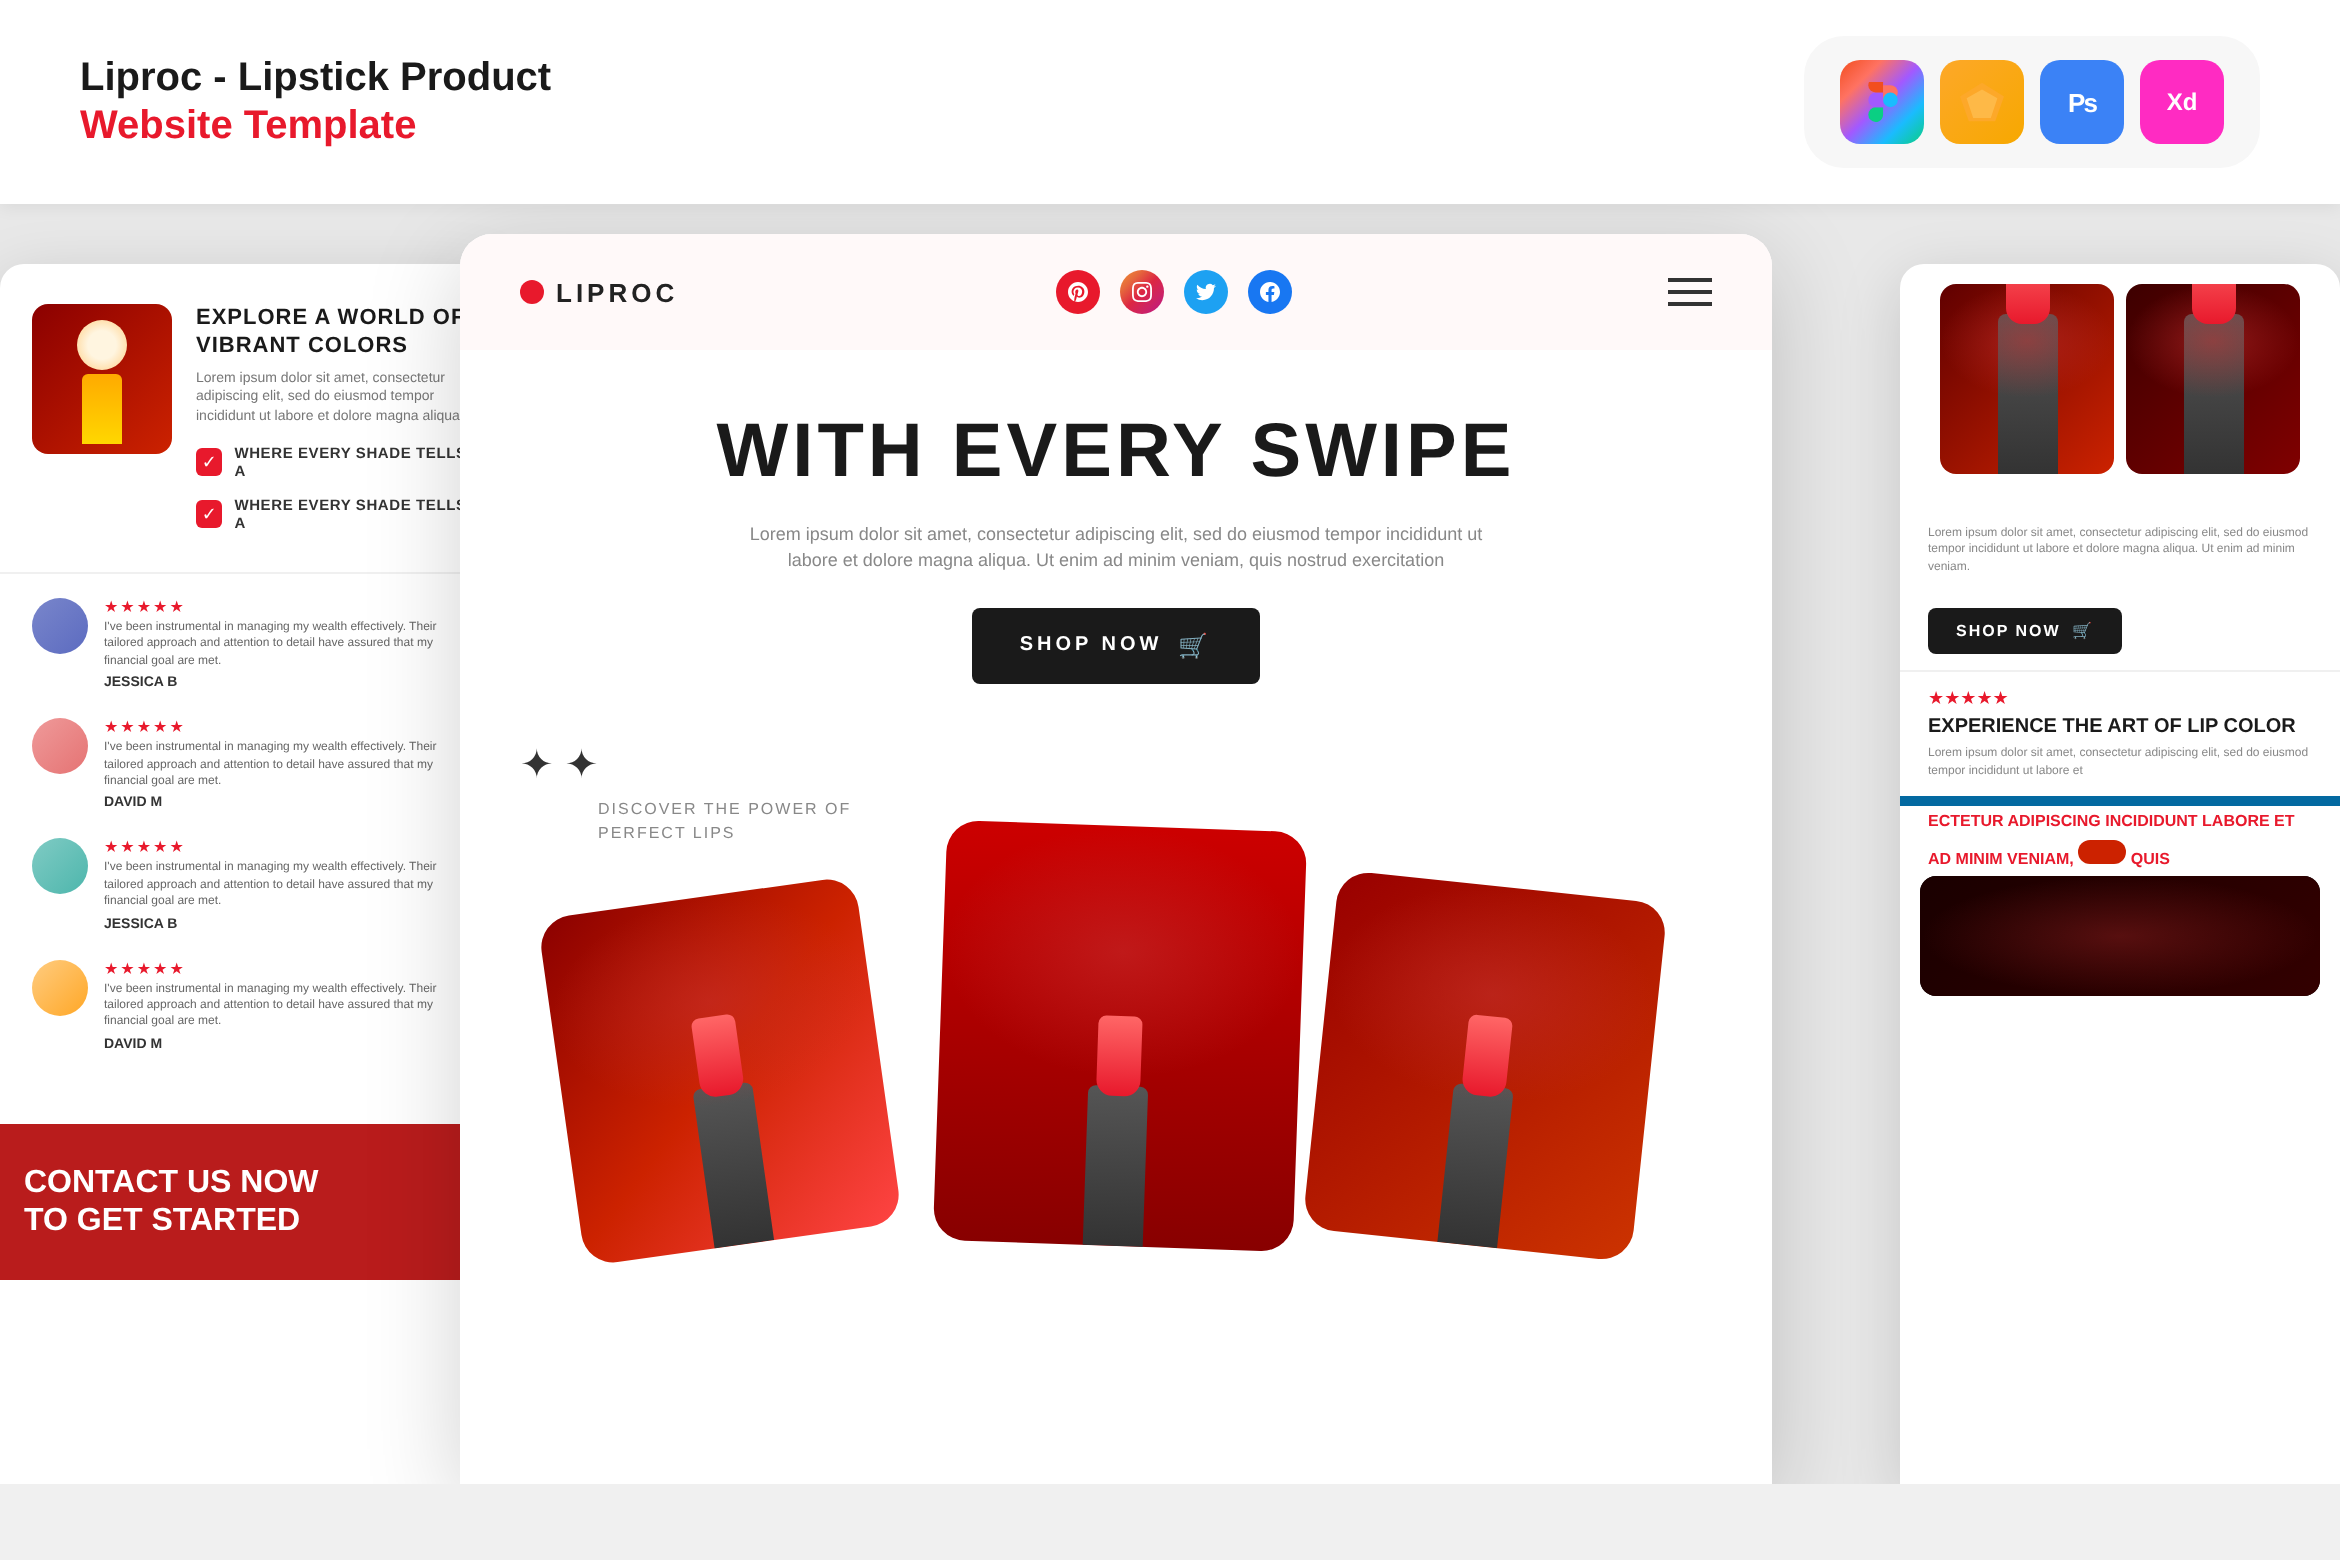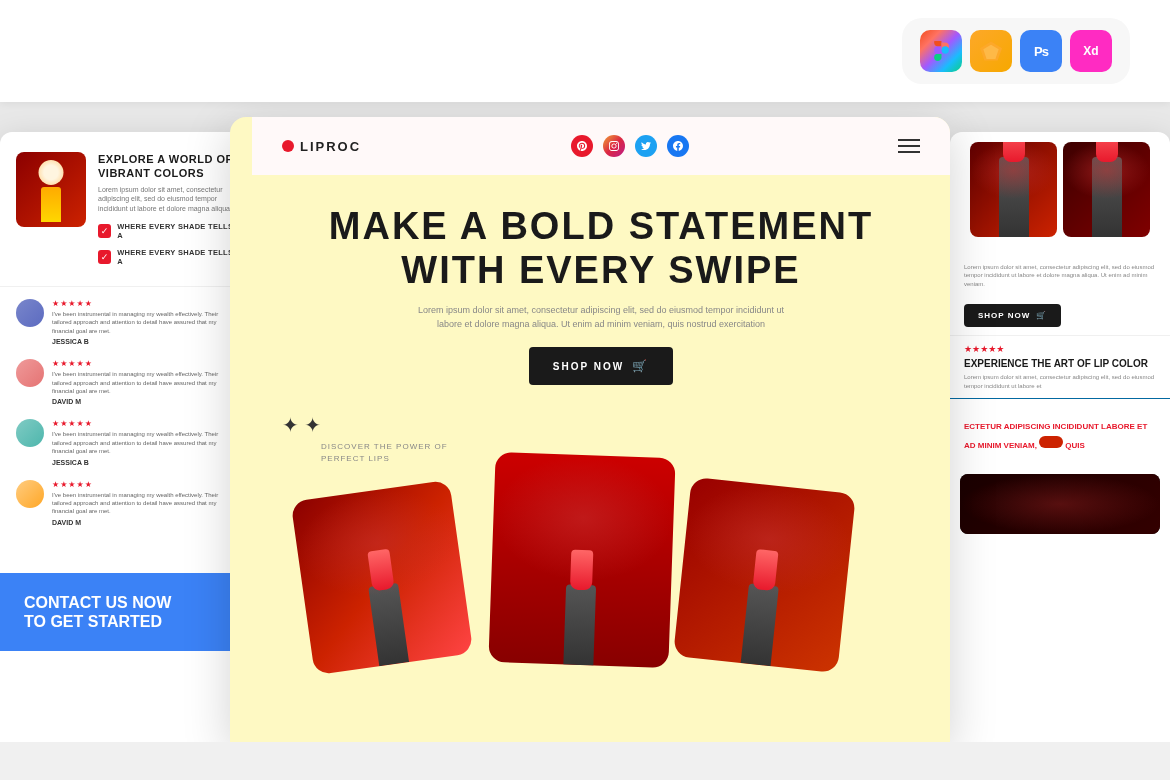--- a/index.html
+++ b/index.html
@@ -230,45 +230,44 @@
     .review-name {
       font-size: 7px;
       font-weight: 700;
       color: #333;
       margin-top: 3px;
       text-transform: uppercase;
     }
 
     
     .left-contact {
-      background: #3b82f6;
-      padding: 20px 24px;
-      margin-top: 21px;
+      background: #b91c1c;
+      padding: 20px 12px;
+      margin-top: 10px;
     }
     .left-contact-text {
       font-size: 16px;
       font-weight: 900;
       color: #fff;
       text-transform: uppercase;
       line-height: 1.2;
     }
 
     
     .center-preview {
       position: absolute;
       left: 230px;
       top: 15px;
-      width: 720px;
-      background: #fef9c3;
+      width: 656px;
+      background: #ffffff;
       border-radius: 16px 16px 0 0;
       overflow: hidden;
       box-shadow: 0 12px 48px rgba(0,0,0,0.18);
       height: 625px;
       z-index: 5;
-      padding-left: 22px;
     }
 
     .center-navbar {
       background: #fff9f9;
       padding: 18px 30px;
       display: flex;
       align-items: center;
       justify-content: space-between;
     }
     .center-logo {
@@ -518,22 +517,22 @@
       margin-top: 4px;
     }
     .right-art-desc {
       font-size: 6px;
       color: #888;
       margin-top: 4px;
       line-height: 1.4;
     }
 
     .right-bottom-section {
-      padding: 22px 14px;
-      border-top: 1px solid #0369a1;
+      padding: 2px 14px;
+      border-top: 5px solid #0369a1;
     }
     .right-lorem-text {
       font-size: 8px;
       font-weight: 700;
       color: #333;
       text-transform: uppercase;
       line-height: 1.4;
     }
     .right-lorem-text span {
       color: #e8192c;
@@ -593,20 +592,24 @@
       width: 100%;
       height: 60%;
       top: 0;
       background: radial-gradient(ellipse at center, rgba(200,50,50,0.5) 0%, transparent 70%);
     }
   </style>
 </head>
 <body>
 
 <div class="header-bar">
+  <div class="header-title-block">
+    <div class="header-title-main">Liproc - Lipstick Product</div>
+    <div class="header-title-sub">Website Template</div>
+  </div>
 
   <div class="header-features">
   </div>
 
   <div class="tool-icons">
     <div class="tool-icon tool-figma">
       <svg width="20" height="20" viewBox="0 0 38 38">
         <path d="M13 38c3.866 0 7-3.134 7-7v-7h-7a7 7 0 0 0 0 14z" fill="#0acf83"></path>
         <path d="M6 17a7 7 0 0 1 7-7h7v14h-7a7 7 0 0 1-7-7z" fill="#a259ff"></path>
         <path d="M6 3a7 7 0 0 1 7-7h7v14H13A7 7 0 0 1 6 3z" fill="#f24e1e"></path>
@@ -721,21 +724,20 @@
       </div>
       <div class="hamburger-icon">
         <div class="hamburger-line"></div>
         <div class="hamburger-line"></div>
         <div class="hamburger-line"></div>
       </div>
     </div>
 
     <div class="center-hero">
       <div class="hero-title">
-        <div>MAKE A BOLD STATEMENT</div>
         <div>WITH EVERY SWIPE</div>
       </div>
       <div class="hero-desc">Lorem ipsum dolor sit amet, consectetur adipiscing elit, sed do eiusmod tempor incididunt ut labore et dolore magna aliqua. Ut enim ad minim veniam, quis nostrud exercitation</div>
       <div class="shop-btn">
         <span>SHOP NOW</span>
         <span class="cart-icon-btn">🛒</span>
       </div>
     </div>
 
     <div class="hero-bottom">

